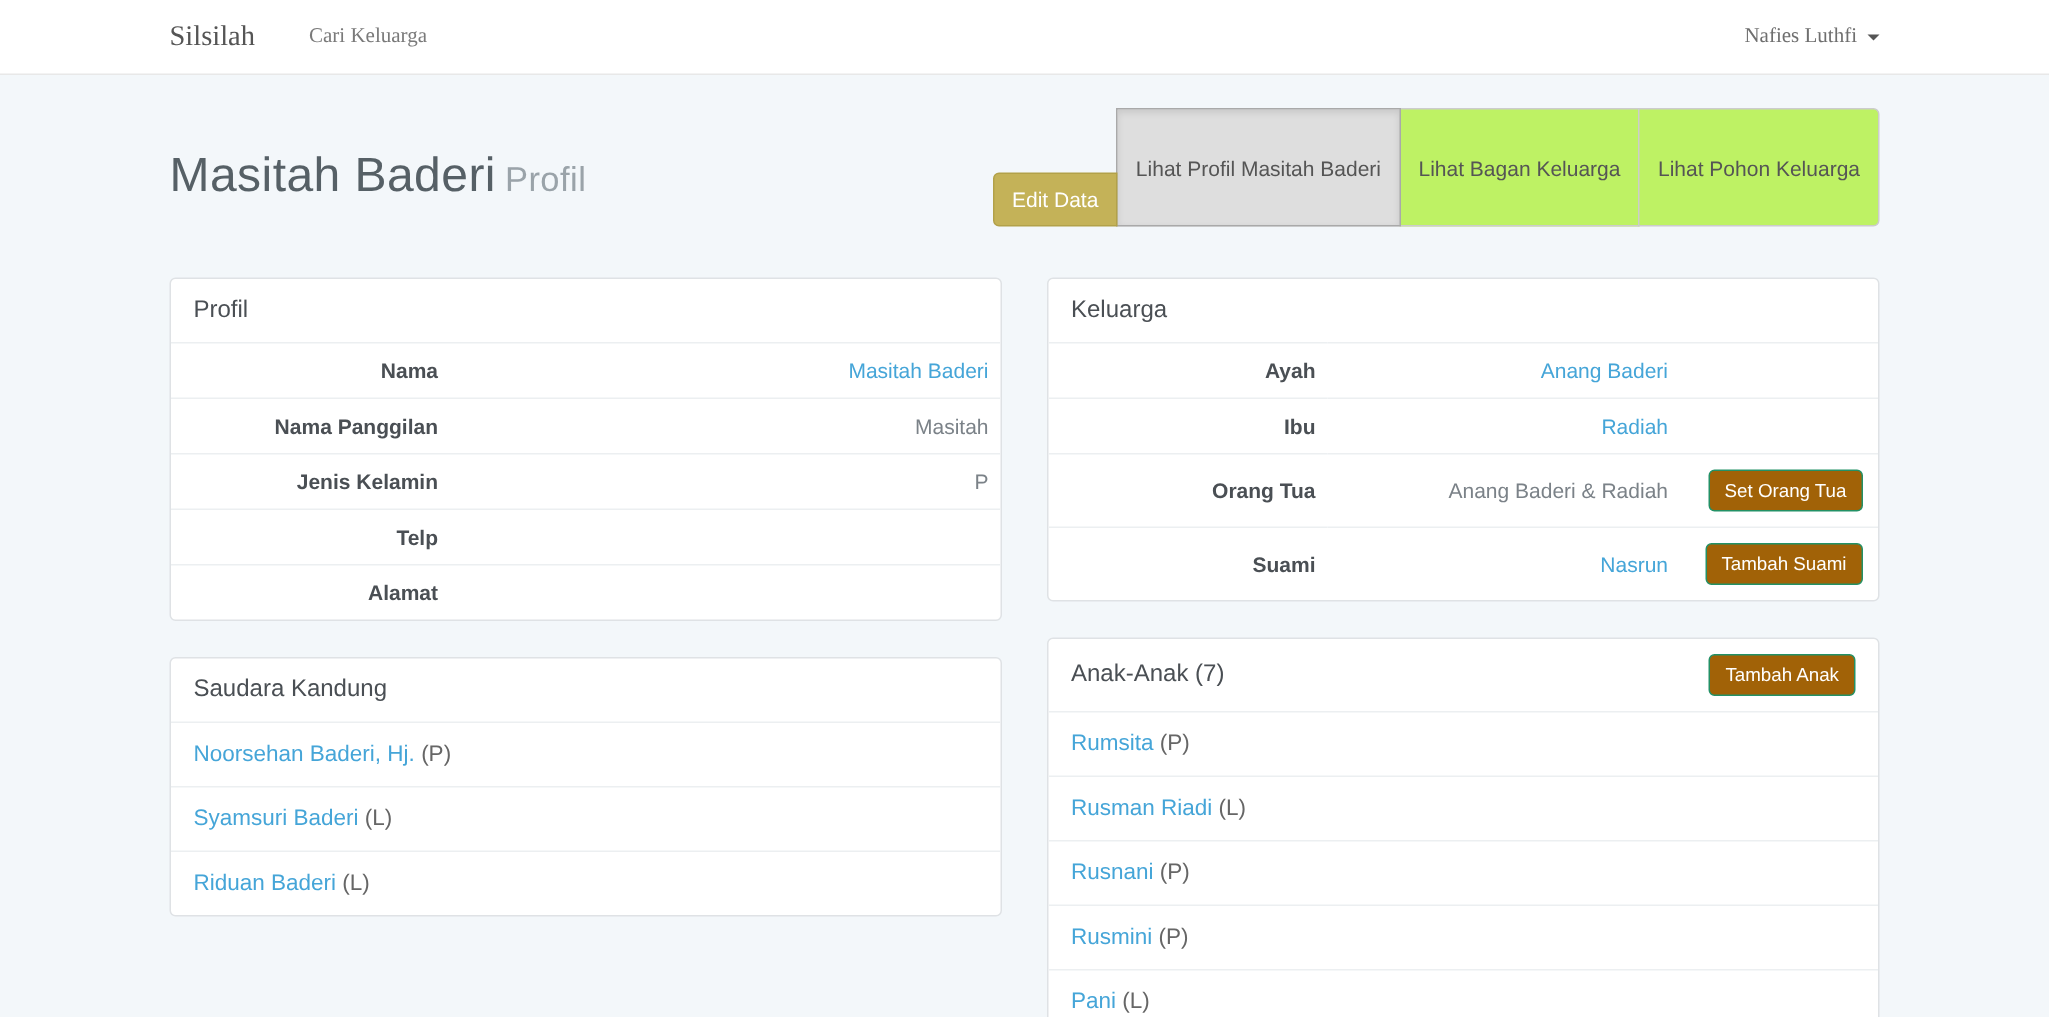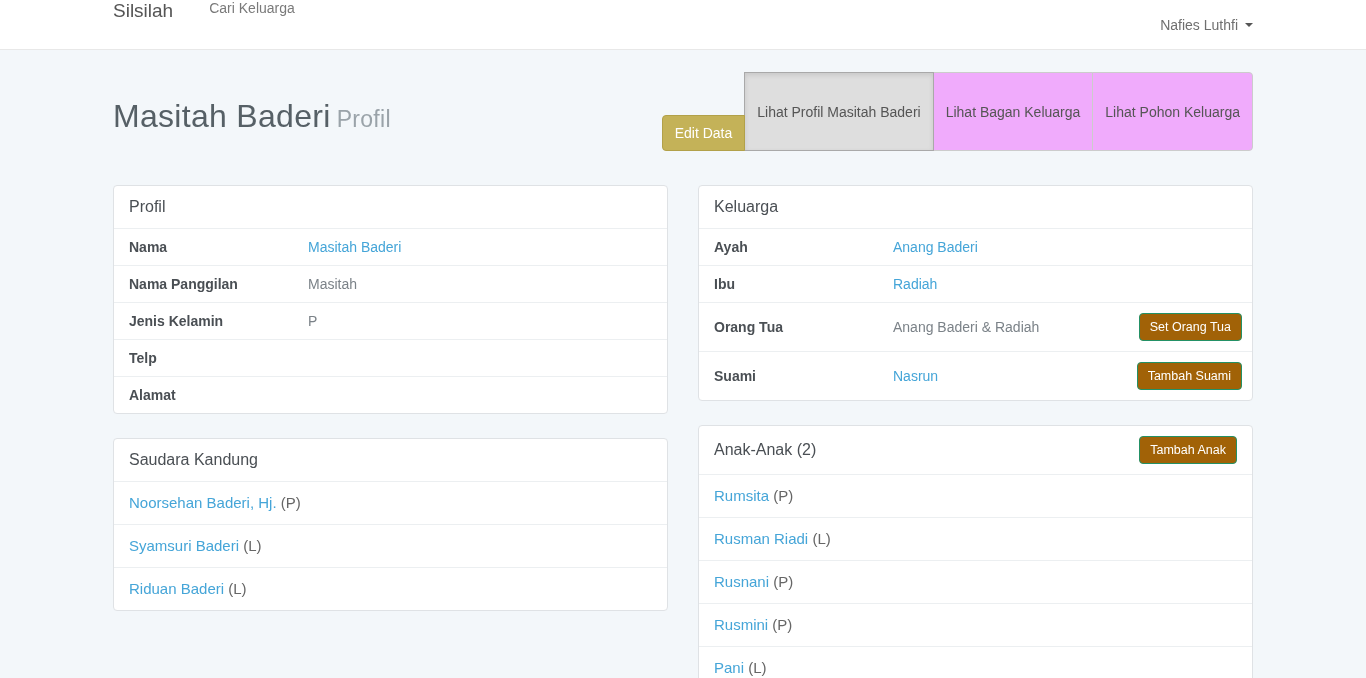--- a/index.html
+++ b/index.html
@@ -12,21 +12,21 @@
   a { color: #45a5d8; text-decoration: none; }
 
   .container { width: 1140px; margin: 0 auto; }
 
   
   .navbar {
     height: 50px;
     background: #ffffff;
     border-bottom: 1px solid #e8e8e8;
   }
-  .navbar-inner { display: flex; height: 100%; }
+  .navbar-inner { display: flex; align-items: center; height: 100%; font-family: Liberation Serif, serif; }
   .brand { font-size: 19px; color: #555; margin-right: 36px; }
   .nav-link { font-size: 14px; color: #7a7a7a; }
   .navbar-user {
     margin-left: auto;
     display: flex; align-items: center; gap: 7px;
     font-size: 14px; color: #6f6f6f; cursor: pointer;
   }
   .caret {
     width: 0; height: 0; display: inline-block;
     border-left: 4px solid transparent;
@@ -44,21 +44,21 @@
     letter-spacing: .3px; line-height: 63px; white-space: nowrap;
   }
   h1 .subtitle { font-size: 23px; color: #9aa3a9; font-weight: 400; margin-left: 6px; }
 
   
   .btn-group { display: flex; }
   .btn {
     font-family: inherit;
     font-size: 14px; line-height: 20px;
     padding: 7px 12px;
-    background: #f0abfc; color: #555;
+    background: #bef264; color: #555;
     border: 1px solid #ccc;
     cursor: pointer; white-space: nowrap;
   }
   .btn + .btn { margin-left: -1px; }
   .btn:first-child { border-radius: 4px 0 0 4px; }
   .btn:last-child { border-radius: 0 4px 4px 0; }
   .btn-warning { background: #c4b258; border-color: #b2a149; color: #fff; position: relative; z-index: 2; margin-top: 43px; }
   .btn-active { background: #dedede; border-color: #a9a9a9; color: #555; box-shadow: inset 0 2px 5px rgba(0,0,0,.10); position: relative; z-index: 1; }
 
   
@@ -74,21 +74,21 @@
     overflow: hidden;
   }
   .panel-heading {
     padding: 10px 15px;
     font-size: 16px; color: #4a4f54;
     display: flex; align-items: center; justify-content: space-between;
     min-height: 42px;
   }
 
   table { width: 100%; border-collapse: collapse; font-size: 14px; }
-  td { border-top: 1px solid #eceff1; padding: 10px 8px; vertical-align: middle; }
+  td { border-top: 1px solid #eceff1; padding: 10px 8px; vertical-align: middle; text-align: right; }
   td.label-cell { width: 186px; font-weight: bold; color: #4a4f54; padding-left: 15px; }
   td.value-cell { color: #7b8288; }
   td.action-cell { width: 132px; text-align: right; padding-right: 10px; }
 
   .btn-success {
     font-family: inherit;
     background: #a16207; border: 1px solid #239166; color: #fff;
     font-size: 12.5px; line-height: 16px;
     padding: 5px 10px; border-radius: 4px;
     cursor: pointer; white-space: nowrap;
@@ -205,21 +205,21 @@
             <td class="label-cell">Suami</td>
             <td class="value-cell"><a>Nasrun</a></td>
             <td class="action-cell"><button class="btn-success">Tambah Suami</button></td>
           </tr>
         </tbody>
           </table>
       </div>
 
       <div class="panel">
         <div class="panel-heading">
-          <span>Anak-Anak (2)</span>
+          <span>Anak-Anak (7)</span>
           <button class="btn-success">Tambah Anak</button>
         </div>
         <div class="list-item">
           <a>Rumsita</a>
           <span class="gender">(P)</span>
         </div>
         <div class="list-item">
           <a>Rusman Riadi</a>
           <span class="gender">(L)</span>
         </div>

